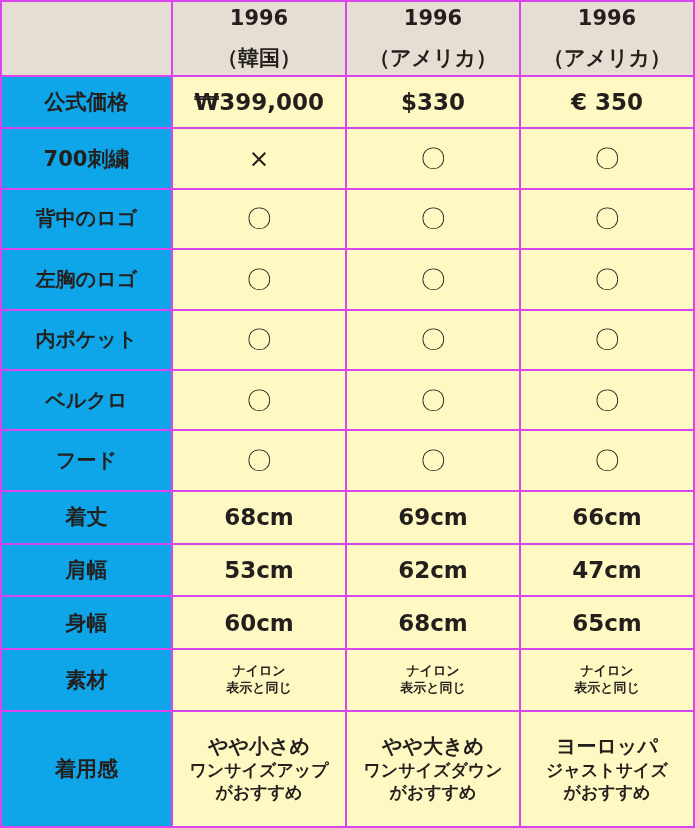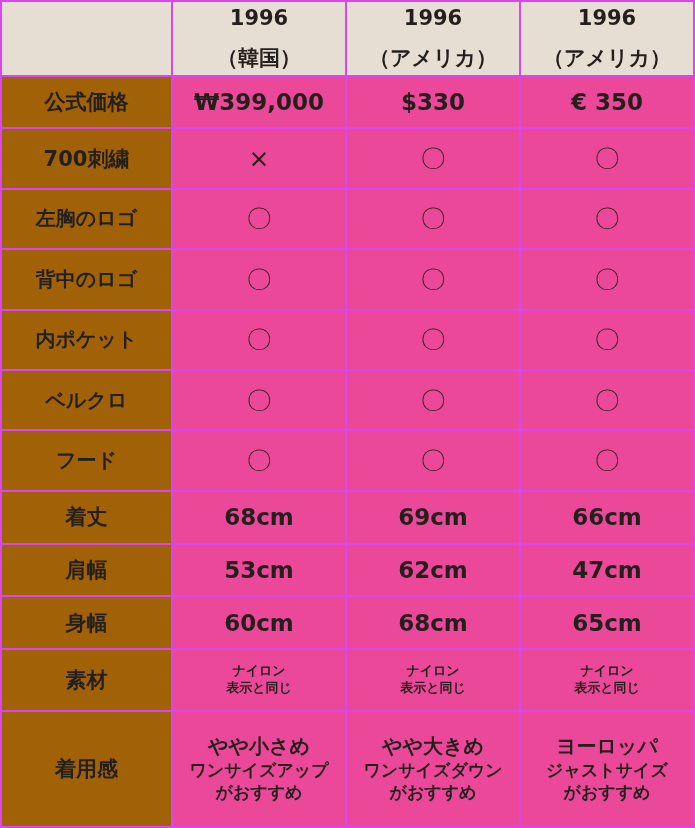--- a/index.html
+++ b/index.html
@@ -43,31 +43,31 @@
     font-size: 21px;
     line-height: 1.35;
     color: #231f1c;
     border-top: 1px solid #e6ddd3;
   }
   .hdr-cell .yr { display: block; }
   .hdr-cell .rg { display: block; margin-top: 12px; }
 
   
   .lbl {
-    background: #a16207;
+    background: #0ea5e9;
     font-weight: bold;
     font-size: 21px;
     color: #231f1c;
     border-left: 1px solid #e6ddd3;
   }
   .lbl.small { font-size: 20px; }
 
   
   .val {
-    background: #ec4899;
+    background: #fef9c3;
     font-weight: bold;
     font-size: 23px;
     color: #231f1c;
   }
   .val.mark {
     font-size: 25px;
     font-weight: normal;
   }
   .val.price { font-size: 23px; }
   .val.multi {
@@ -129,28 +129,28 @@
     </tr>
 
     <tr>
       <td class="lbl">700刺繍</td>
       <td class="val mark circle-glyph">×</td>
       <td class="val mark circle-glyph">〇</td>
       <td class="val mark circle-glyph">〇</td>
     </tr>
 
     <tr>
+      <td class="lbl small">背中のロゴ</td>
+      <td class="val mark circle-glyph">〇</td>
+      <td class="val mark circle-glyph">〇</td>
+      <td class="val mark circle-glyph">〇</td>
+    </tr>
+
+    <tr>
       <td class="lbl small">左胸のロゴ</td>
-      <td class="val mark circle-glyph">〇</td>
-      <td class="val mark circle-glyph">〇</td>
-      <td class="val mark circle-glyph">〇</td>
-    </tr>
-
-    <tr>
-      <td class="lbl small">背中のロゴ</td>
       <td class="val mark circle-glyph">〇</td>
       <td class="val mark circle-glyph">〇</td>
       <td class="val mark circle-glyph">〇</td>
     </tr>
 
     <tr>
       <td class="lbl small">内ポケット</td>
       <td class="val mark circle-glyph">〇</td>
       <td class="val mark circle-glyph">〇</td>
       <td class="val mark circle-glyph">〇</td>

